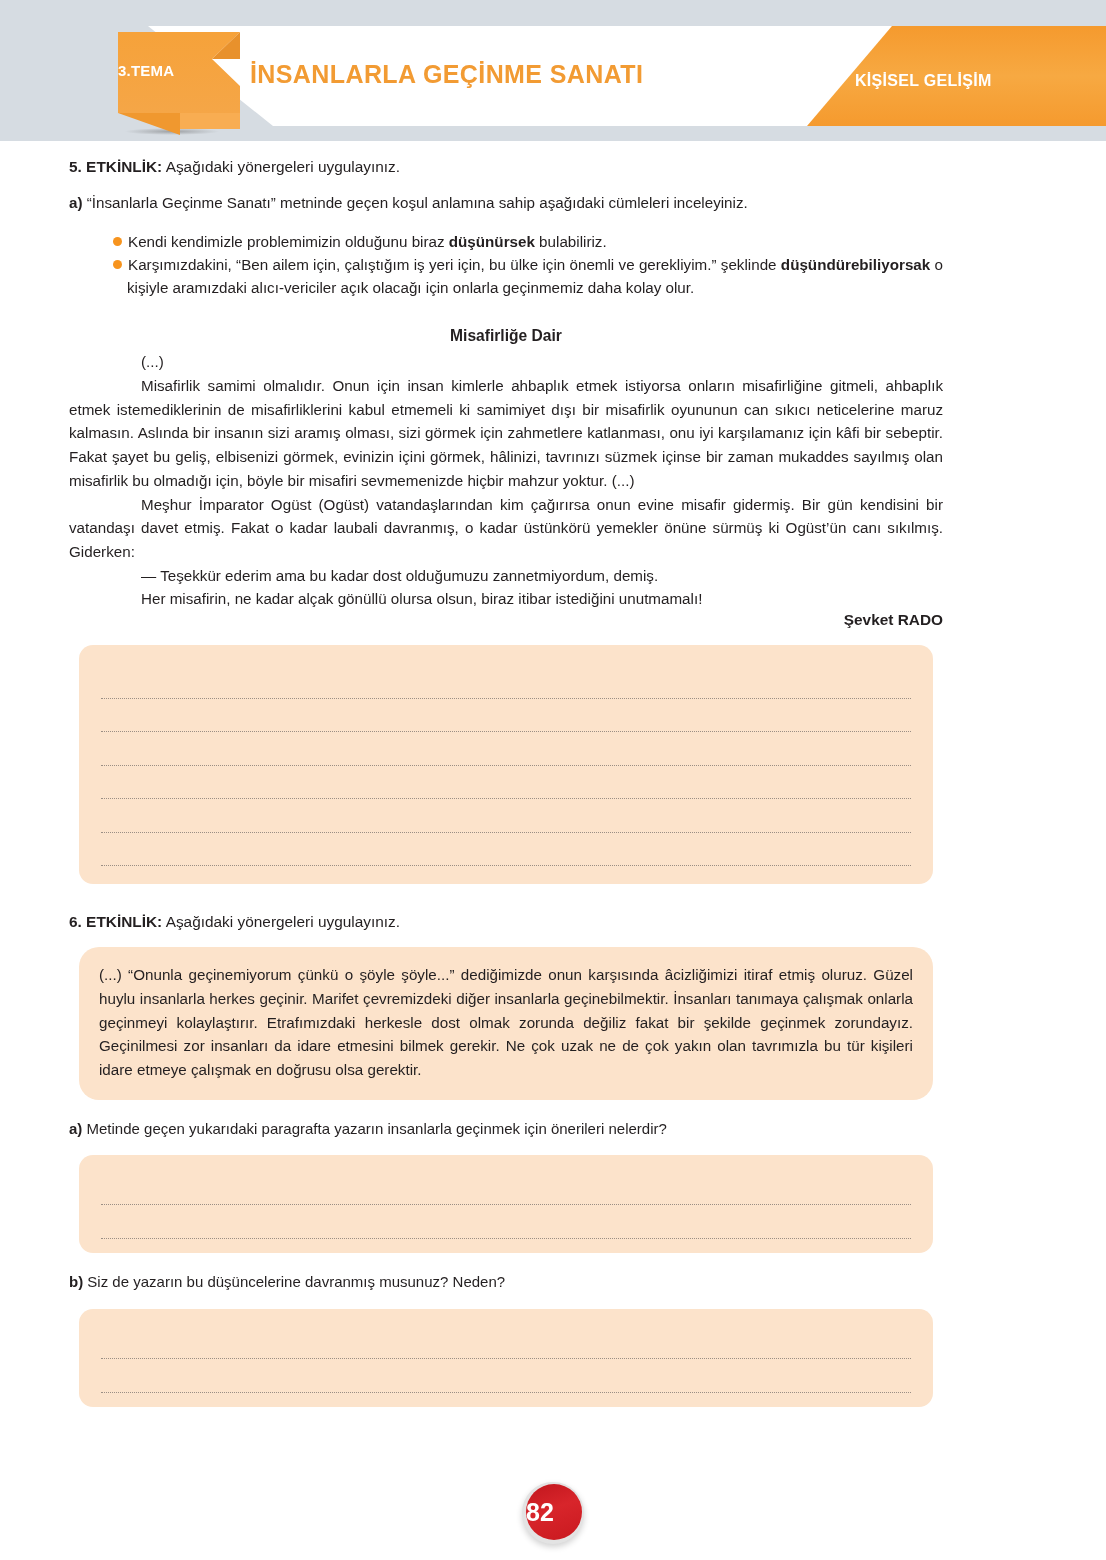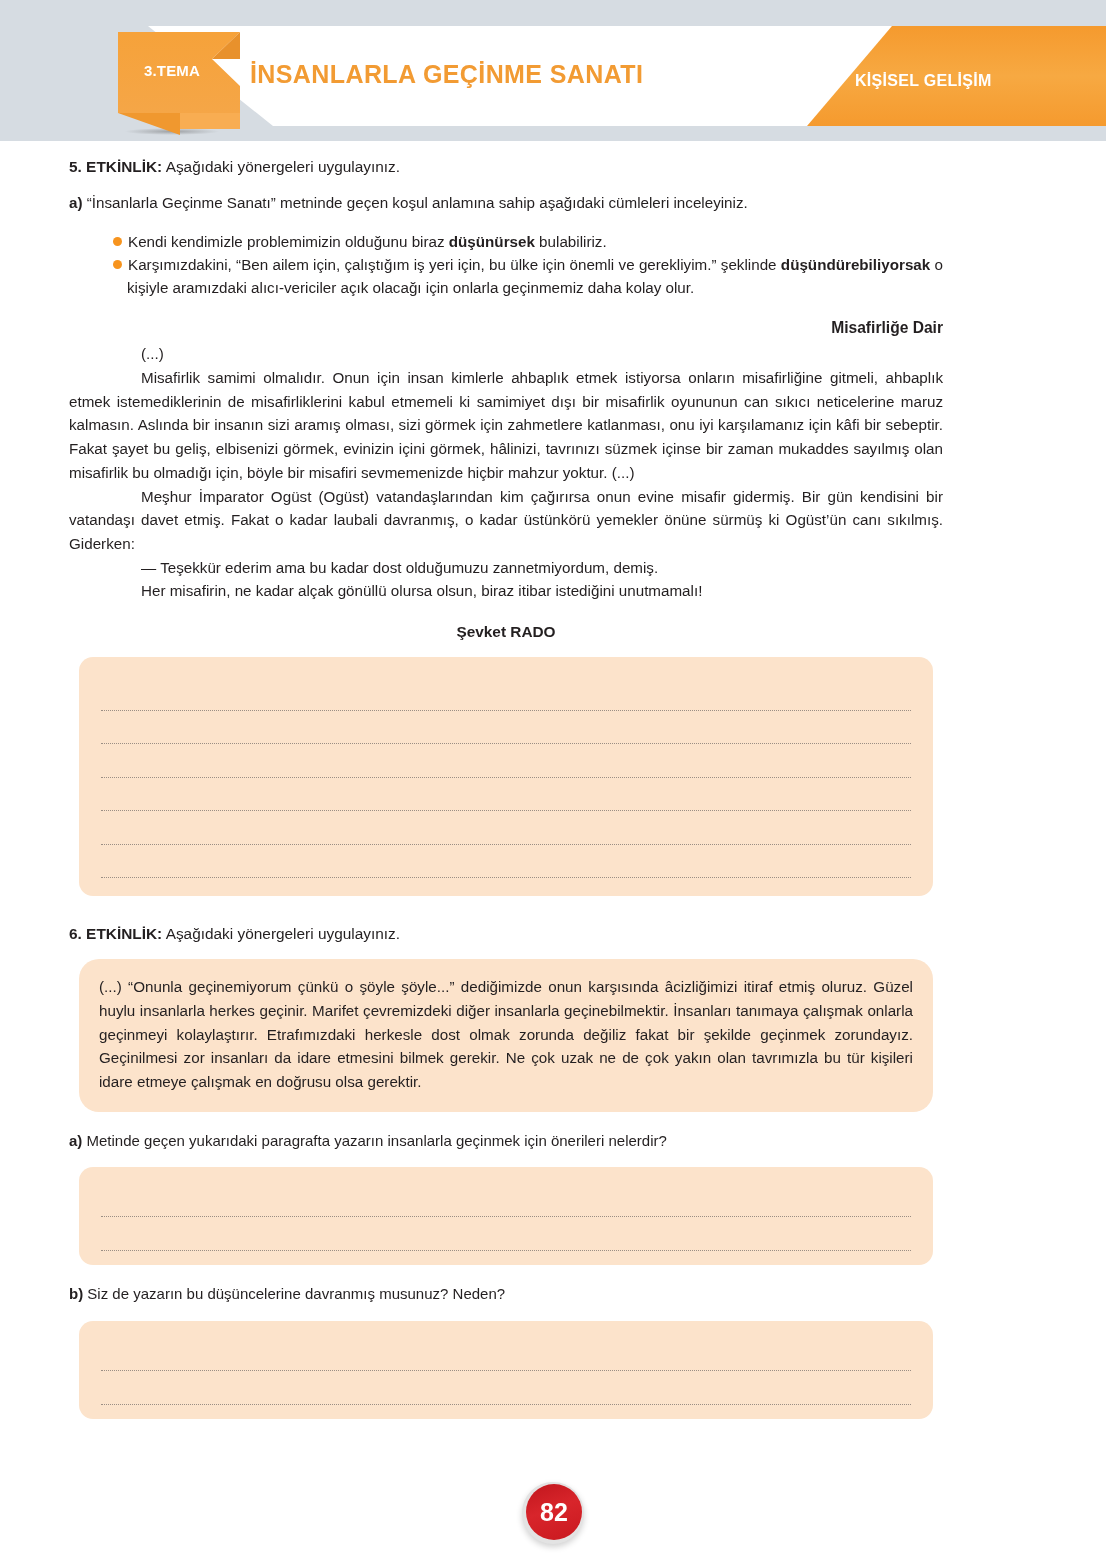--- a/index.html
+++ b/index.html
@@ -117,21 +117,20 @@
     width: 60px;
     height: 16px;
     background: #f8ad52;
     clip-path: polygon(0px 22px, 0px 0px, 60px 0px, 60px 16px);
   }
   .ribbon-label {
     position: absolute;
     left: 0px;
     top: 30px;
     width: 108px;
-    text-align: center;
     font-size: 15px;
     font-weight: bold;
     color: #ffffff;
     letter-spacing: 0.2px;
   }
 
   
   .content {
     position: absolute;
     left: 0;
@@ -168,36 +167,36 @@
     width: 9px;
     height: 9px;
     border-radius: 50%;
     background: #f7941e;
     margin-right: 6px;
     vertical-align: 1px;
   }
   .indent-1 { padding-left: 58px; text-indent: -14px; }
 
   .passage-title {
-    text-align: right;
+    text-align: center;
     font-size: 15.6px;
     font-weight: bold;
-    margin-top: 20px;
+    margin-top: 28px;
   }
   .passage {
     margin-top: 5px;
     font-size: 15.2px;
     line-height: 1.56;
     text-align: justify;
   }
   .passage .ind { display: block; text-indent: 72px; }
   .passage .ind-dash { display: block; text-indent: 72px; }
   .byline {
-    margin-top: 20px;
-    text-align: center;
+    margin-top: 0;
+    text-align: right;
     font-weight: bold;
     font-size: 15.4px;
   }
 
   
   .ansbox {
     background: #fce3cb;
     border-radius: 14px;
     margin: 0 auto;
     padding: 20px 22px 18px 22px;
@@ -259,21 +258,21 @@
     left: 4px; top: 2px;
     width: 56px; height: 56px;
     border-radius: 50%;
     background: linear-gradient(160deg, #c1161d 0%, #d8252b 45%, #c9191f 100%);
   }
   .pagenum .num {
     position: absolute;
     left: 4px; top: 2px;
     width: 56px; height: 56px;
     line-height: 56px;
-    text-align: center;
+    text-align: left;
     color: #ffffff;
     font-size: 25px;
     font-weight: bold;
   }
 </style>
 </head>
 <body>
 
 <div class="header">
   <div class="header-white"></div>

